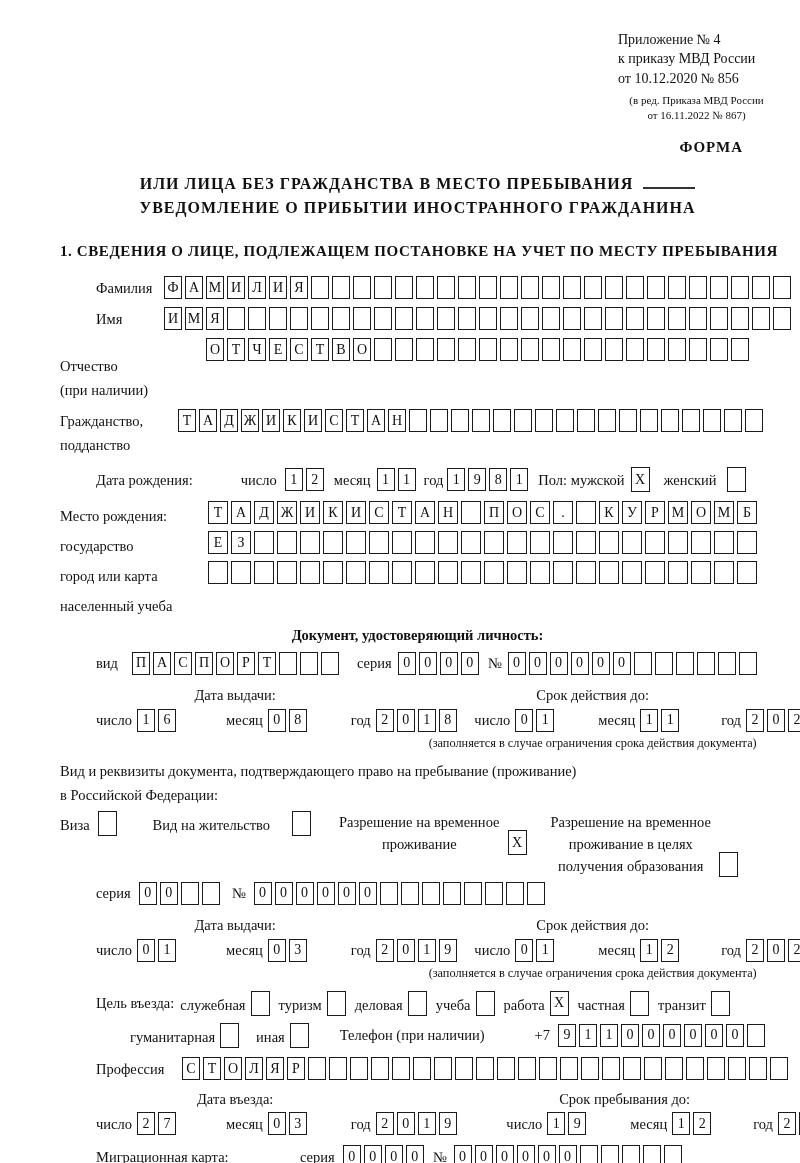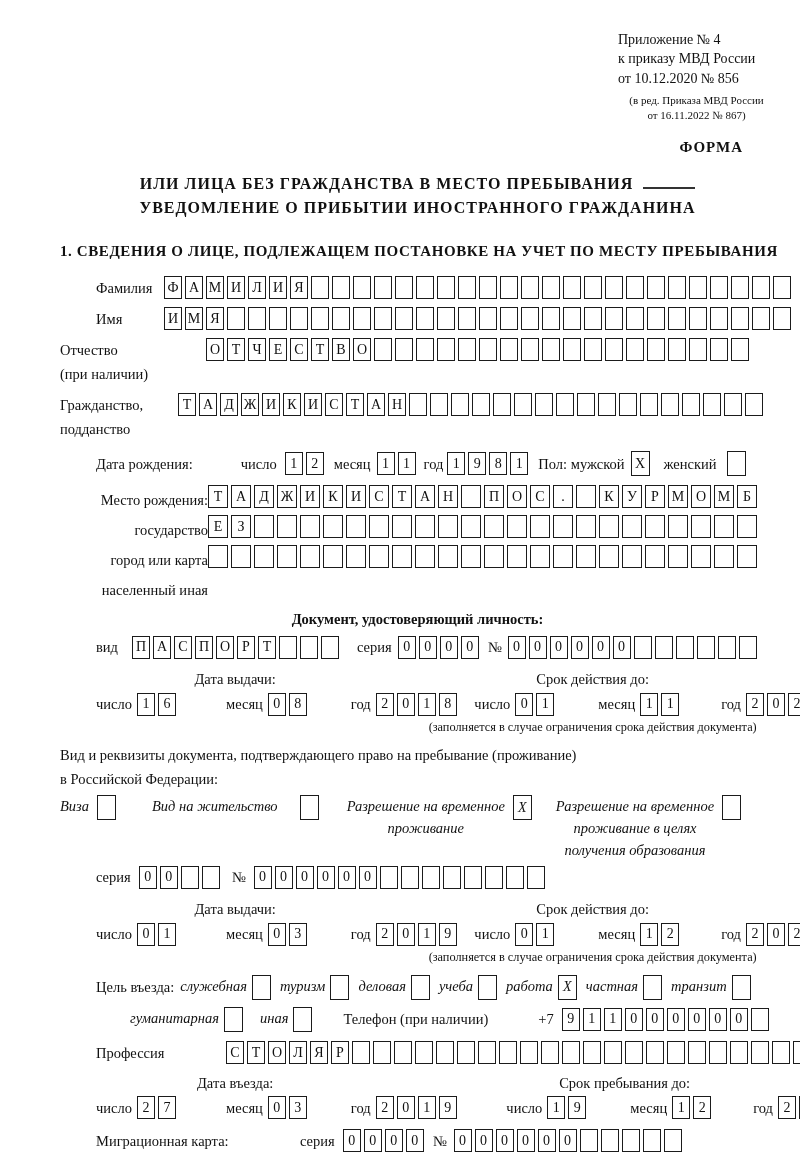--- a/index.html
+++ b/index.html
@@ -37,21 +37,21 @@
   .col-l{width:49%;}
   .col-r{width:51%;}
   .grp-title{text-align:center;line-height:20px;}
   .dategrp{display:flex;align-items:center;margin-top:3px;}
   .dategrp .lbl{margin-right:5px;}
   .dategrp .gap{width:14px;flex:none;}
   .note{font-size:12.3px;text-align:center;margin-top:4px;line-height:1.25;}
 
   
   .opts{display:flex;align-items:flex-start;margin-top:10px;}
-  .opt{display:flex;align-items:flex-start;margin-right:14px;font-style:italic;}
+  .opt{display:flex;align-items:flex-end;margin-right:14px;}
   .opt .txt{text-align:center;line-height:22px;margin-right:8px;}
   .purpose .opt{margin-right:9px;}
   .purpose .opt .txt{margin-right:5px;}
   .indent{padding-left:70px;}
 
   .center-b{text-align:center;font-weight:bold;margin-top:10px;font-size:14.5px;}
 </style>
 </head>
 <body>
 
@@ -143,21 +143,21 @@
         <span class="cell"></span>
         <span class="cell"></span>
         <span class="cell"></span>
         <span class="cell"></span>
         <span class="cell"></span>
         <span class="cell"></span>
       </span>
   </div>
 
   <div class="frow">
-    <div class="stack" style="width:146px;">
+    <div class="stack" style="width:146px;margin-top:16px;">
       <div>Отчество</div>
       <div>(при наличии)</div>
     </div>
     <span class="cells">
         <span class="cell">О</span>
         <span class="cell">Т</span>
         <span class="cell">Ч</span>
         <span class="cell">Е</span>
         <span class="cell">С</span>
         <span class="cell">Т</span>
@@ -243,26 +243,26 @@
     <span class="lbl" style="margin:0 6px 0 10px;">Пол: мужской</span>
     <span class="cells cb">
         <span class="cell">X</span>
       </span>
     <span class="lbl" style="margin:0 10px 0 14px;">женский</span>
     <span class="cells cb">
         <span class="cell"></span>
       </span>
   </div>
 
-  <div class="frow" style="margin-top:9px;text-align:right;">
+  <div class="frow" style="margin-top:9px;">
     <div class="stack" style="width:148px;">
       <div style="line-height:30px;">Место рождения:</div>
       <div style="line-height:30px;">государство</div>
       <div style="line-height:30px;">город или карта</div>
-      <div style="line-height:30px;">населенный иная</div>
+      <div style="line-height:30px;">населенный учеба</div>
     </div>
     <div>
       <div class="cells wide">
           <span class="cell">Т</span>
           <span class="cell">А</span>
           <span class="cell">Д</span>
           <span class="cell">Ж</span>
           <span class="cell">И</span>
           <span class="cell">К</span>
           <span class="cell">И</span>
@@ -617,21 +617,21 @@
         <span class="cell">0</span>
         <span class="cell">0</span>
         <span class="cell">0</span>
         <span class="cell">0</span>
         <span class="cell">0</span>
         <span class="cell">0</span>
         <span class="cell"></span>
       </span>
   </div>
 
-  <div class="frow" style="align-items:center;margin-top:9px;gap:44px;">
+  <div class="frow" style="align-items:center;margin-top:9px;">
     <span class="lbl lblw" style="width:86px;">Профессия</span>
     <span class="cells">
         <span class="cell">С</span>
         <span class="cell">Т</span>
         <span class="cell">О</span>
         <span class="cell">Л</span>
         <span class="cell">Я</span>
         <span class="cell">Р</span>
         <span class="cell"></span>
         <span class="cell"></span>

